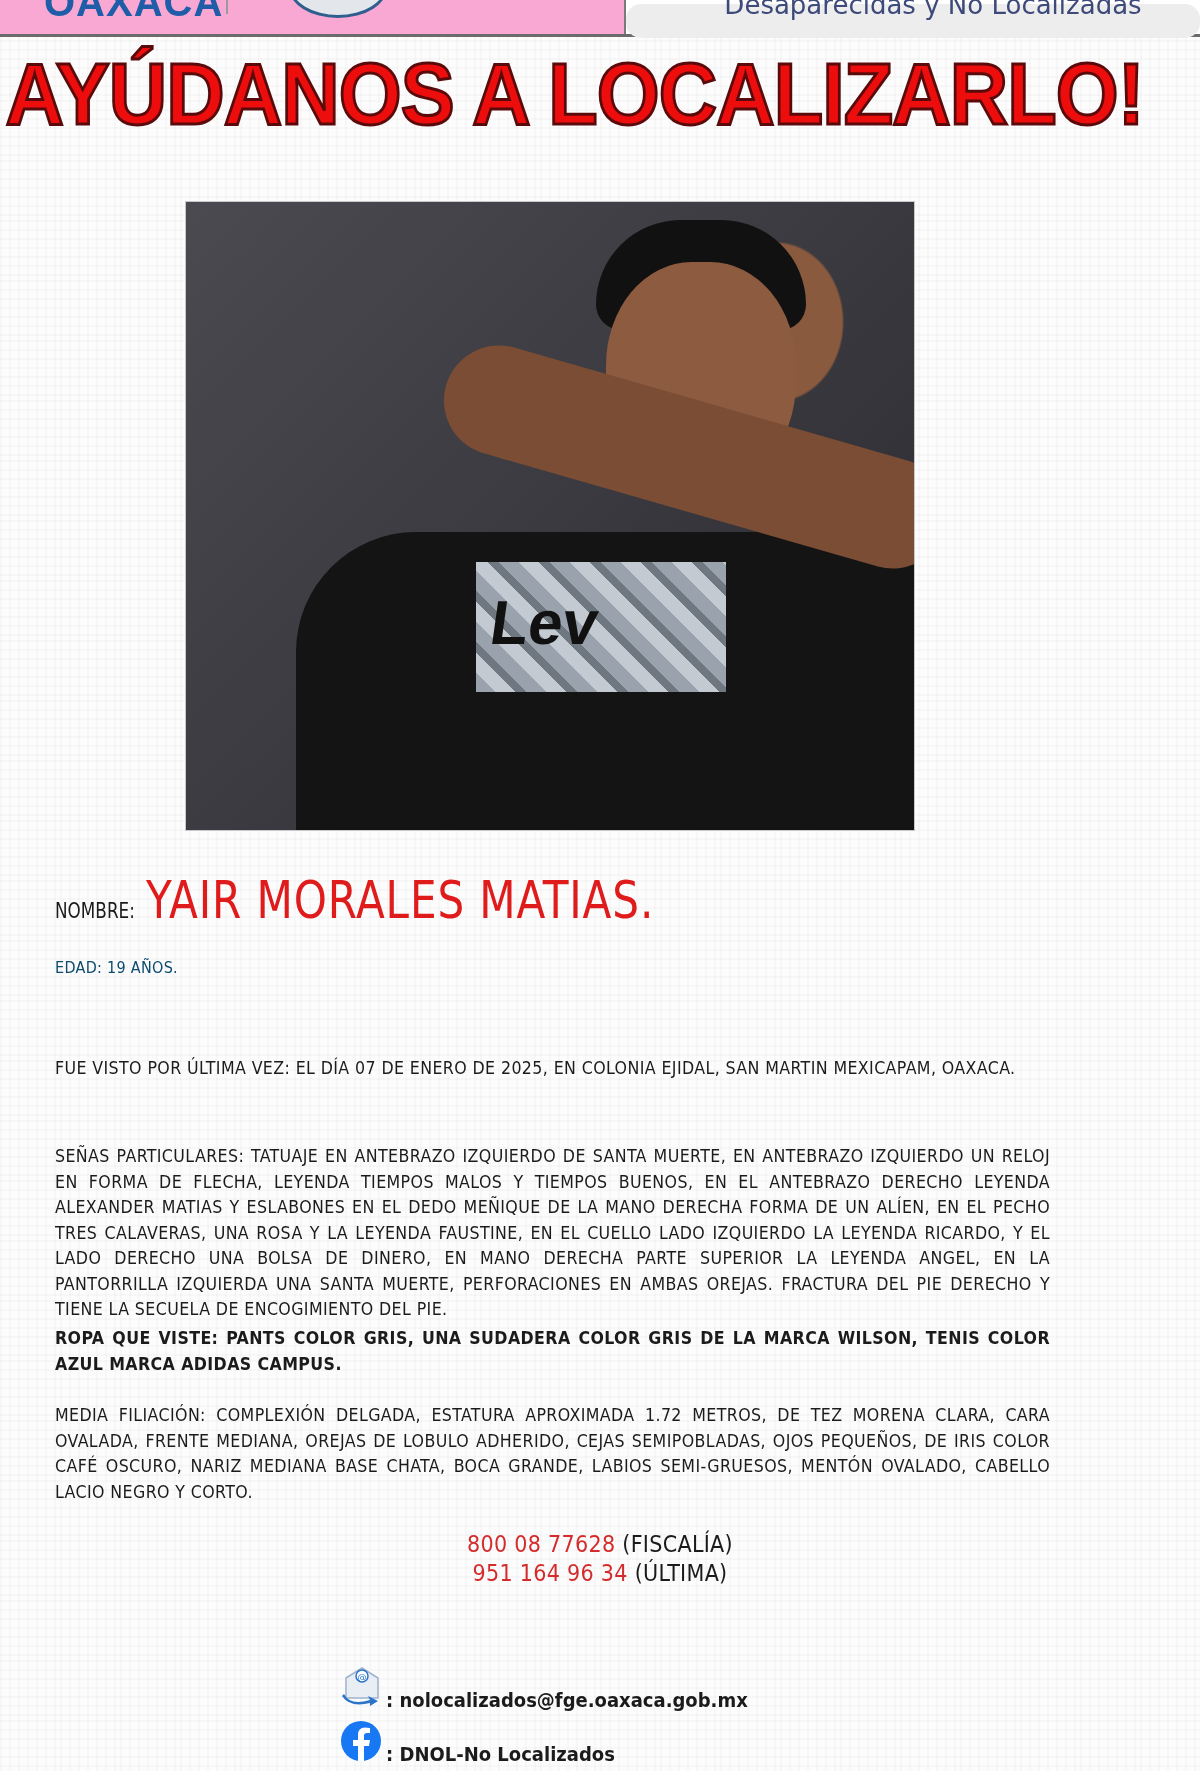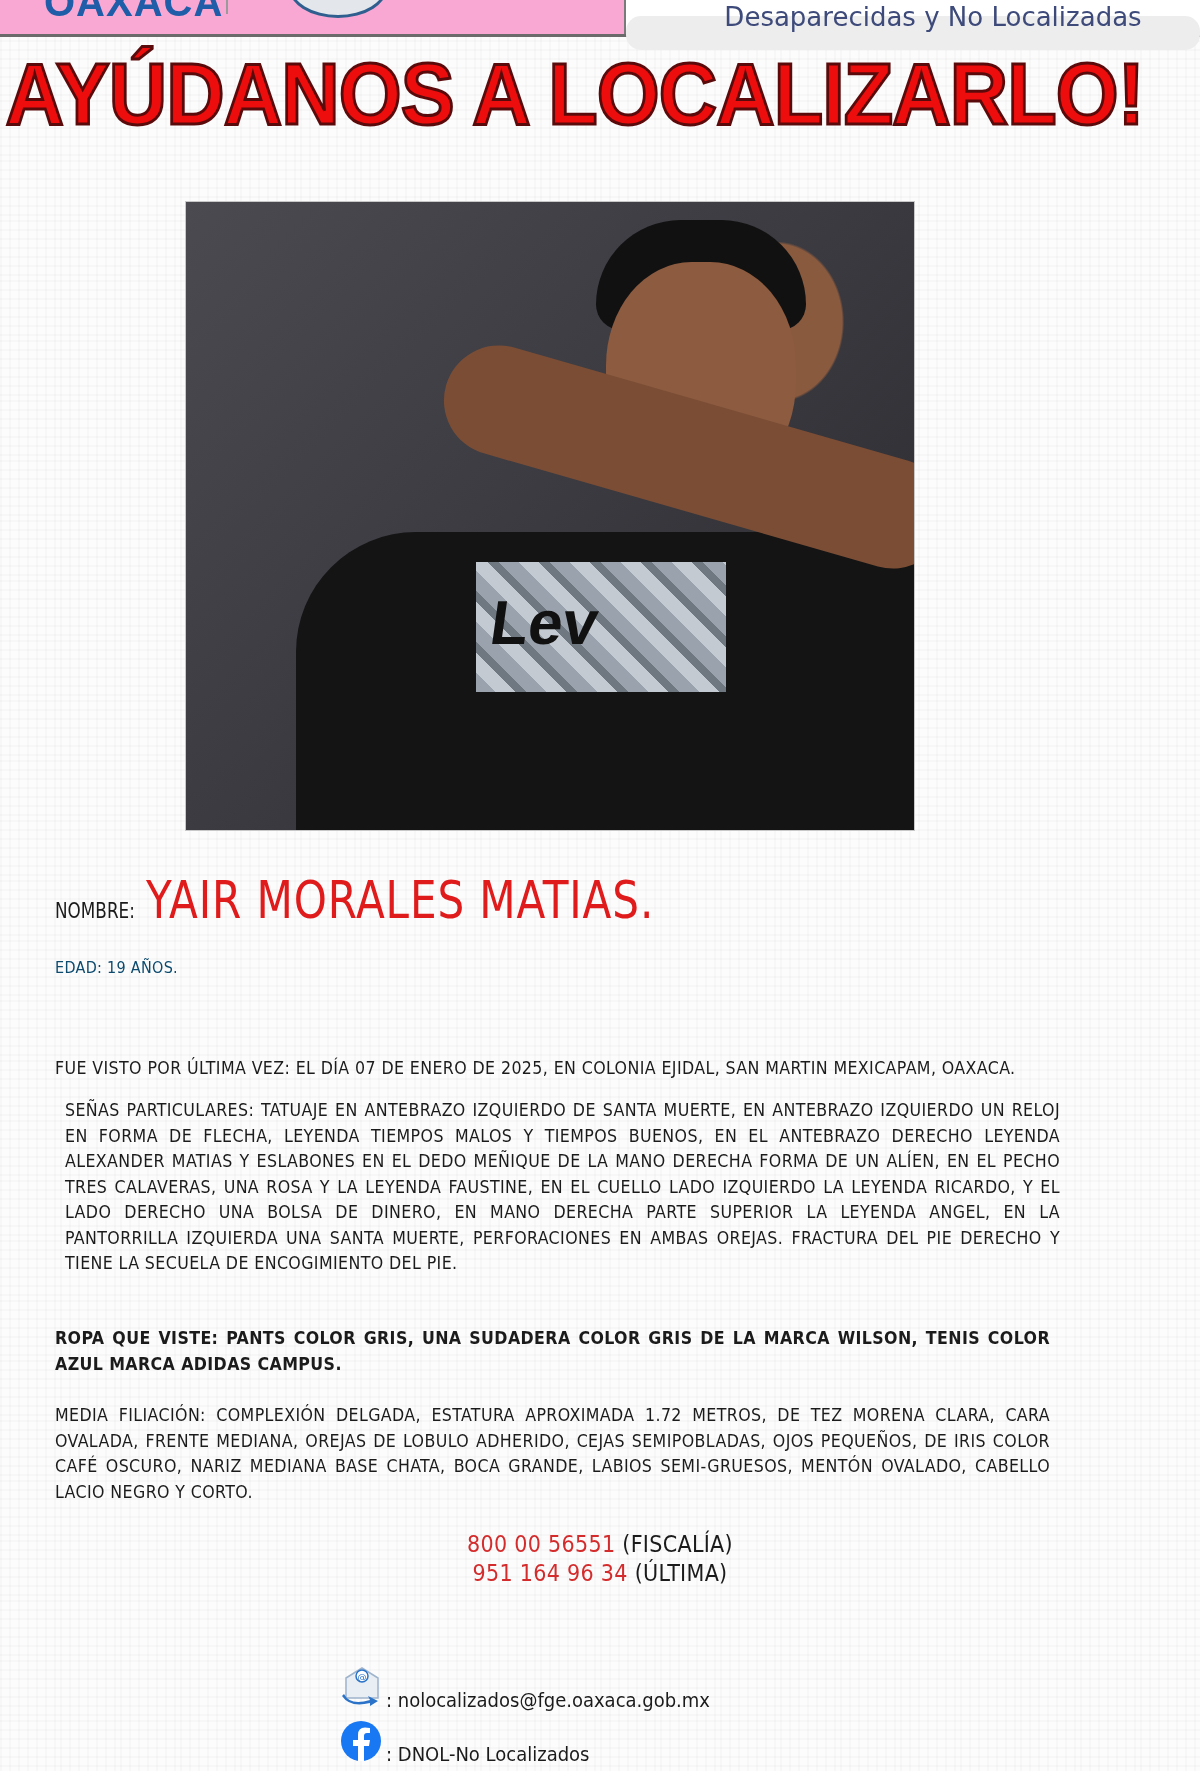--- a/index.html
+++ b/index.html
@@ -22,21 +22,21 @@
   }
   .header {
     position:absolute; left:0; top:0; width:1200px; height:34px; z-index:2;
     border-bottom:3px solid #6b6b6b;
   }
   .header-left {
     position:absolute; left:0; top:0; width:624px; height:34px;
     background:#f9a8d4; border-right:2px solid #7a7a7a;
   }
   .header-right {
-    position:absolute; left:626px; top:16px; width:574px; height:34px;
+    position:absolute; left:626px; top:4px; width:574px; height:34px;
     background:#ededed;
     border-radius:15px;
   }
   .logo-text {
     position:absolute; left:44px; top:-20px;
     font-family:"Liberation Sans", sans-serif; font-weight:900;
     font-size:40px; color:#1f5da8; letter-spacing:1px;
   }
   .logo-sep { position:absolute; left:226px; top:0; width:2px; height:14px; background:#9a9a9a; }
   .seal {
@@ -100,34 +100,34 @@
   .age {
     position:absolute; left:55px; top:958px; z-index:2;
     font-size:16px; color:#0c4a6e; letter-spacing:0.3px;
   }
   .para {
     position:absolute; left:55px; width:995px; z-index:2;
     font-size:17.6px; line-height:25.5px; color:#1b1b1b;
     text-align:justify; letter-spacing:0.4px;
   }
   .p1 { top:1056px; }
-  .p2 { top:1098px;margin-left:10px; }
+  .p2 { top:1144px; }
   .p3 { top:1326px;font-weight:bold; }
   .p4 { top:1403px; }
   .contact {
     position:absolute; left:0; width:1200px; top:1530px; text-align:center; z-index:2;
     font-size:23px; line-height:29px; color:#1b1b1b; letter-spacing:0.3px;
   }
   .contact .red { color:#d42c2c; }
   .links { position:absolute; left:340px; top:1668px; z-index:2; }
   .link-row { position:relative; height:52px; }
   .link-icon { position:absolute; left:0; width:44px; height:44px; }
   .link-text {
     position:absolute; left:46px; font-family:"DejaVu Sans Condensed","DejaVu Sans",sans-serif;
-    font-weight:normal; font-size:20px; color:#1b1b1b; white-space:nowrap;
+    font-weight:bold; font-size:20px; color:#1b1b1b; white-space:nowrap;
   }
   .row1 .link-icon { top:-4px; }
   .row1 .link-text { top:20px; }
   .row2 .link-icon { top:0px; }
   .row2 .link-text { top:22px; }
 </style>
 </head>
 <body>
 
 <div class="bg"></div>
@@ -161,21 +161,21 @@
 
 <div class="age">EDAD: 19 AÑOS.</div>
 
 <div class="para p1">FUE VISTO POR ÚLTIMA VEZ: EL DÍA 07 DE ENERO DE 2025, EN  COLONIA EJIDAL, SAN MARTIN MEXICAPAM, OAXACA.</div>
 <div class="para p2">SEÑAS PARTICULARES: TATUAJE EN  ANTEBRAZO IZQUIERDO DE SANTA MUERTE, EN ANTEBRAZO IZQUIERDO UN RELOJ EN FORMA DE FLECHA, LEYENDA TIEMPOS MALOS Y TIEMPOS BUENOS, EN EL ANTEBRAZO DERECHO LEYENDA ALEXANDER MATIAS Y ESLABONES EN EL DEDO MEÑIQUE DE LA MANO DERECHA FORMA DE UN ALÍEN, EN EL PECHO TRES CALAVERAS, UNA ROSA Y LA LEYENDA FAUSTINE, EN EL CUELLO LADO IZQUIERDO LA LEYENDA RICARDO, Y EL LADO DERECHO UNA BOLSA DE DINERO, EN MANO DERECHA PARTE SUPERIOR LA LEYENDA ANGEL, EN LA PANTORRILLA IZQUIERDA UNA SANTA MUERTE, PERFORACIONES EN AMBAS OREJAS. FRACTURA DEL PIE DERECHO Y TIENE LA SECUELA DE ENCOGIMIENTO DEL PIE.</div>
 <div class="para p3">ROPA QUE VISTE: PANTS COLOR GRIS, UNA SUDADERA COLOR GRIS DE LA MARCA WILSON, TENIS COLOR AZUL MARCA ADIDAS CAMPUS.</div>
 <div class="para p4">MEDIA FILIACIÓN: COMPLEXIÓN DELGADA, ESTATURA APROXIMADA 1.72 METROS, DE TEZ MORENA CLARA, CARA OVALADA, FRENTE MEDIANA, OREJAS DE LOBULO ADHERIDO, CEJAS SEMIPOBLADAS, OJOS PEQUEÑOS, DE IRIS COLOR CAFÉ OSCURO, NARIZ MEDIANA BASE CHATA, BOCA GRANDE, LABIOS SEMI-GRUESOS, MENTÓN OVALADO, CABELLO LACIO  NEGRO Y CORTO.</div>
 
 <div class="contact">
   <div>
-    <span class="red">800 00 56551</span>
+    <span class="red">800 08 77628</span>
     <span>(FISCALÍA)</span>
   </div>
   <div>
     <span class="red">951 164 96 34</span>
     <span>(ÚLTIMA)</span>
   </div>
 </div>
 
 <div class="links">
   <div class="link-row row1">

